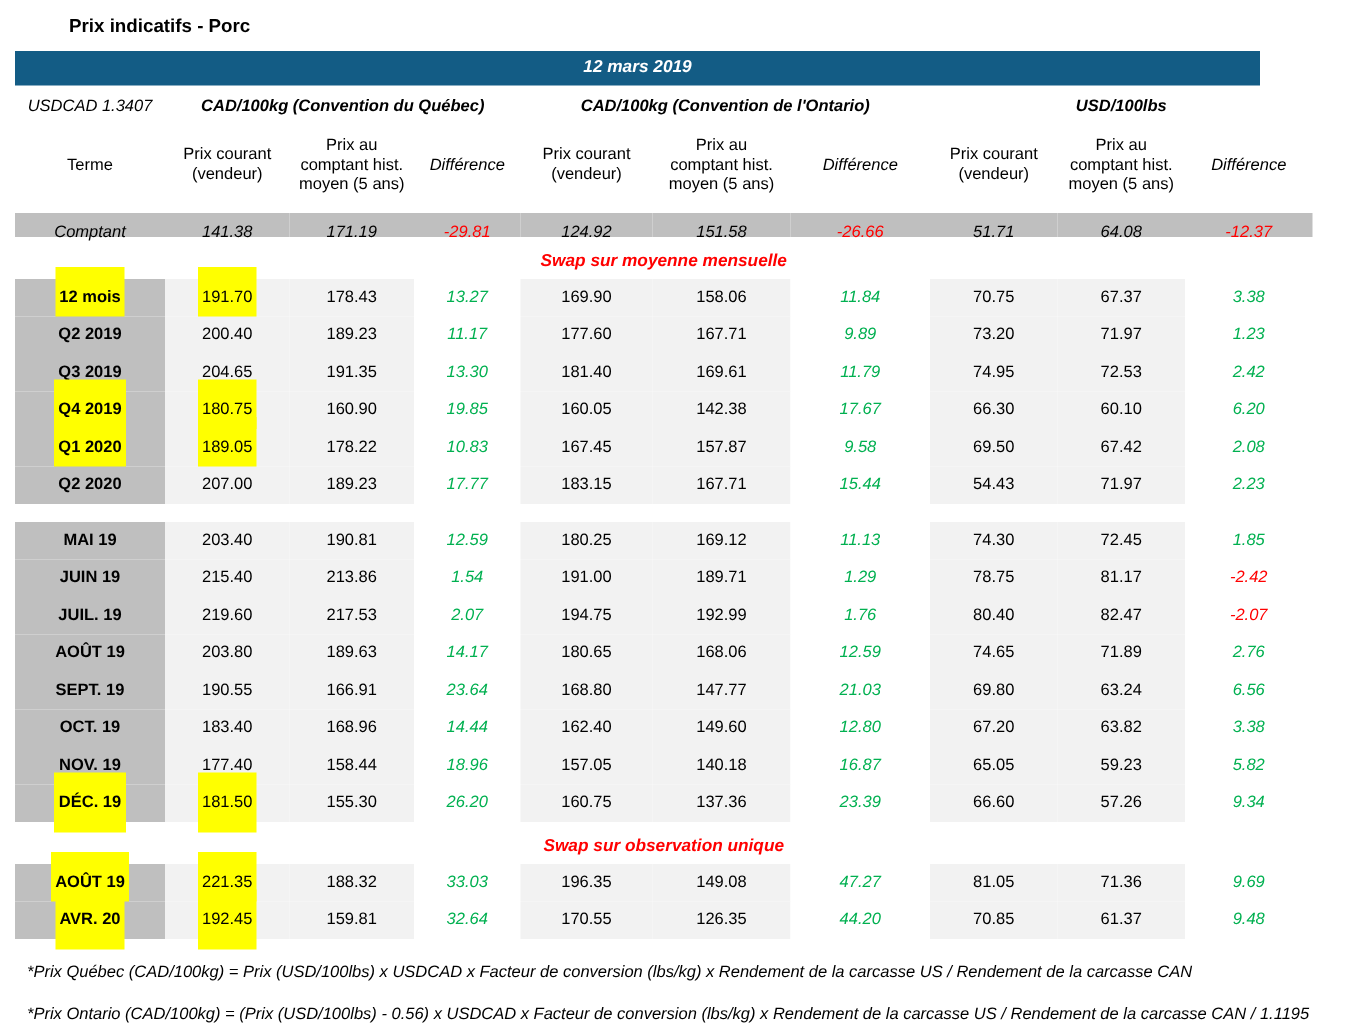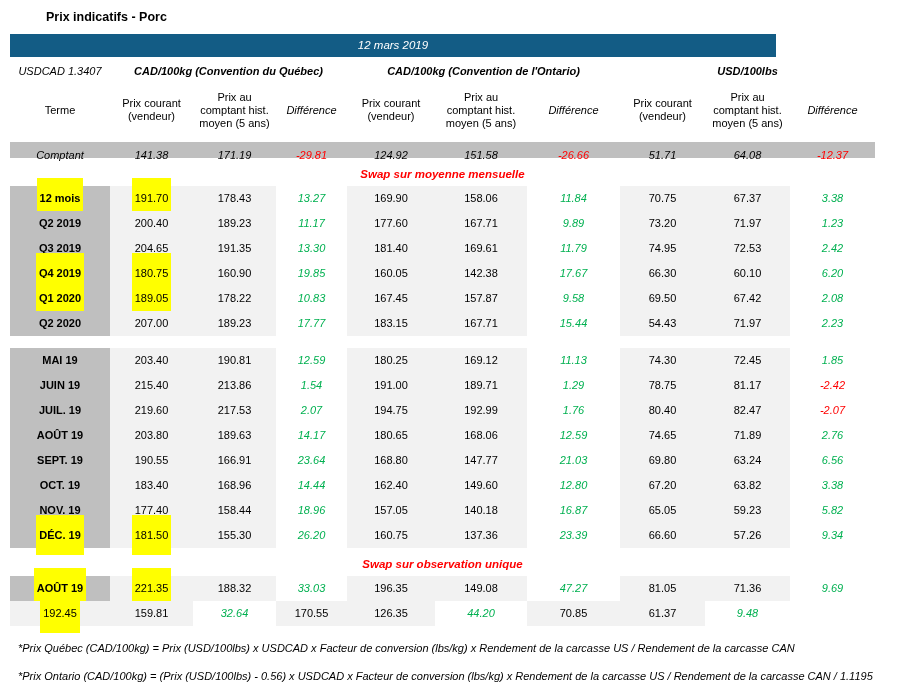--- a/index.html
+++ b/index.html
@@ -5,22 +5,22 @@
   html,body { margin:0; padding:0; background:#ffffff; }
   body {
     width:899px; height:686px; overflow:hidden;
     font-family:"Liberation Sans", sans-serif;
     -webkit-font-smoothing:antialiased;
   }
   .page { padding:8px 0 0 10px; }
   .title { font-weight:bold; font-size:12.5px; color:#000; margin:2px 0 10px 8px;padding-left:28px; }
 
   .banner {
-    width:766px; height:23px; line-height:23px;
-    color:#fff; font-weight:normal; font-style:italic; font-size:11.5px;
+    width:830px; height:23px; line-height:23px;
+    color:#fff; font-weight:bold; font-style:italic; font-size:11.5px;
     text-align:center;
   }
 
   .grid-row { display:grid; grid-template-columns:100px 83px 83px 71px 88px 92px 93px 85px 85px 85px; width:865px; }
 
   
   .ghead { margin-top:4px; }
   .ghcell { font-size:11px; display:flex; align-items:center; justify-content:center; height:20px; }
   .usdcad { font-style:italic; grid-column:1; }
   .gq { grid-column:2 / span 3; font-weight:bold; font-style:italic; }
@@ -284,20 +284,21 @@
         <div class="cell g">188.32</div>
         <div class="cell diff pos">33.03</div>
         <div class="cell g">196.35</div>
         <div class="cell g">149.08</div>
         <div class="cell diff pos">47.27</div>
         <div class="cell g">81.05</div>
         <div class="cell g">71.36</div>
         <div class="cell diff pos">9.69</div>
       </div>
       <div class="grid-row body-row">
+        <div class="cell lab"><span class="hl">AVR. 20</span></div>
         <div class="cell g"><span class="hl">192.45</span></div>
         <div class="cell g">159.81</div>
         <div class="cell diff pos">32.64</div>
         <div class="cell g">170.55</div>
         <div class="cell g">126.35</div>
         <div class="cell diff pos">44.20</div>
         <div class="cell g">70.85</div>
         <div class="cell g">61.37</div>
         <div class="cell diff pos">9.48</div>
       </div>

